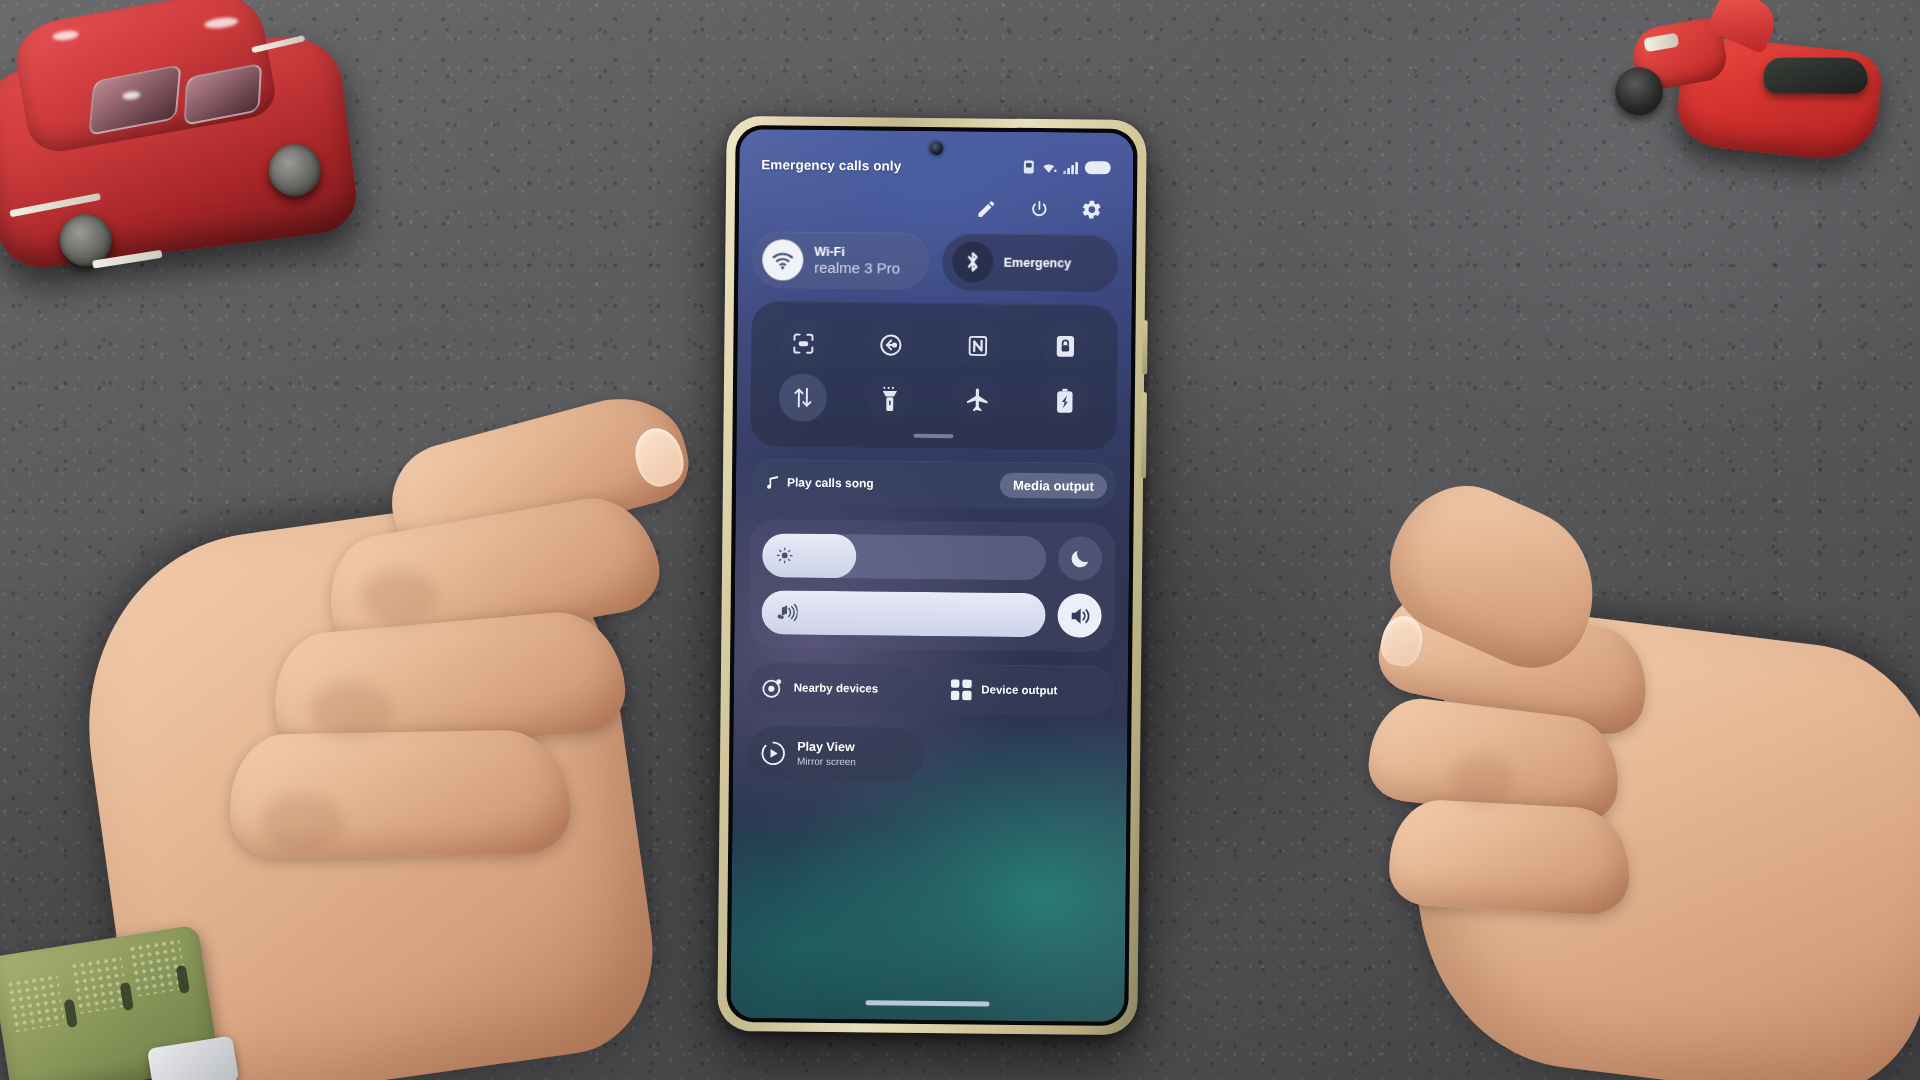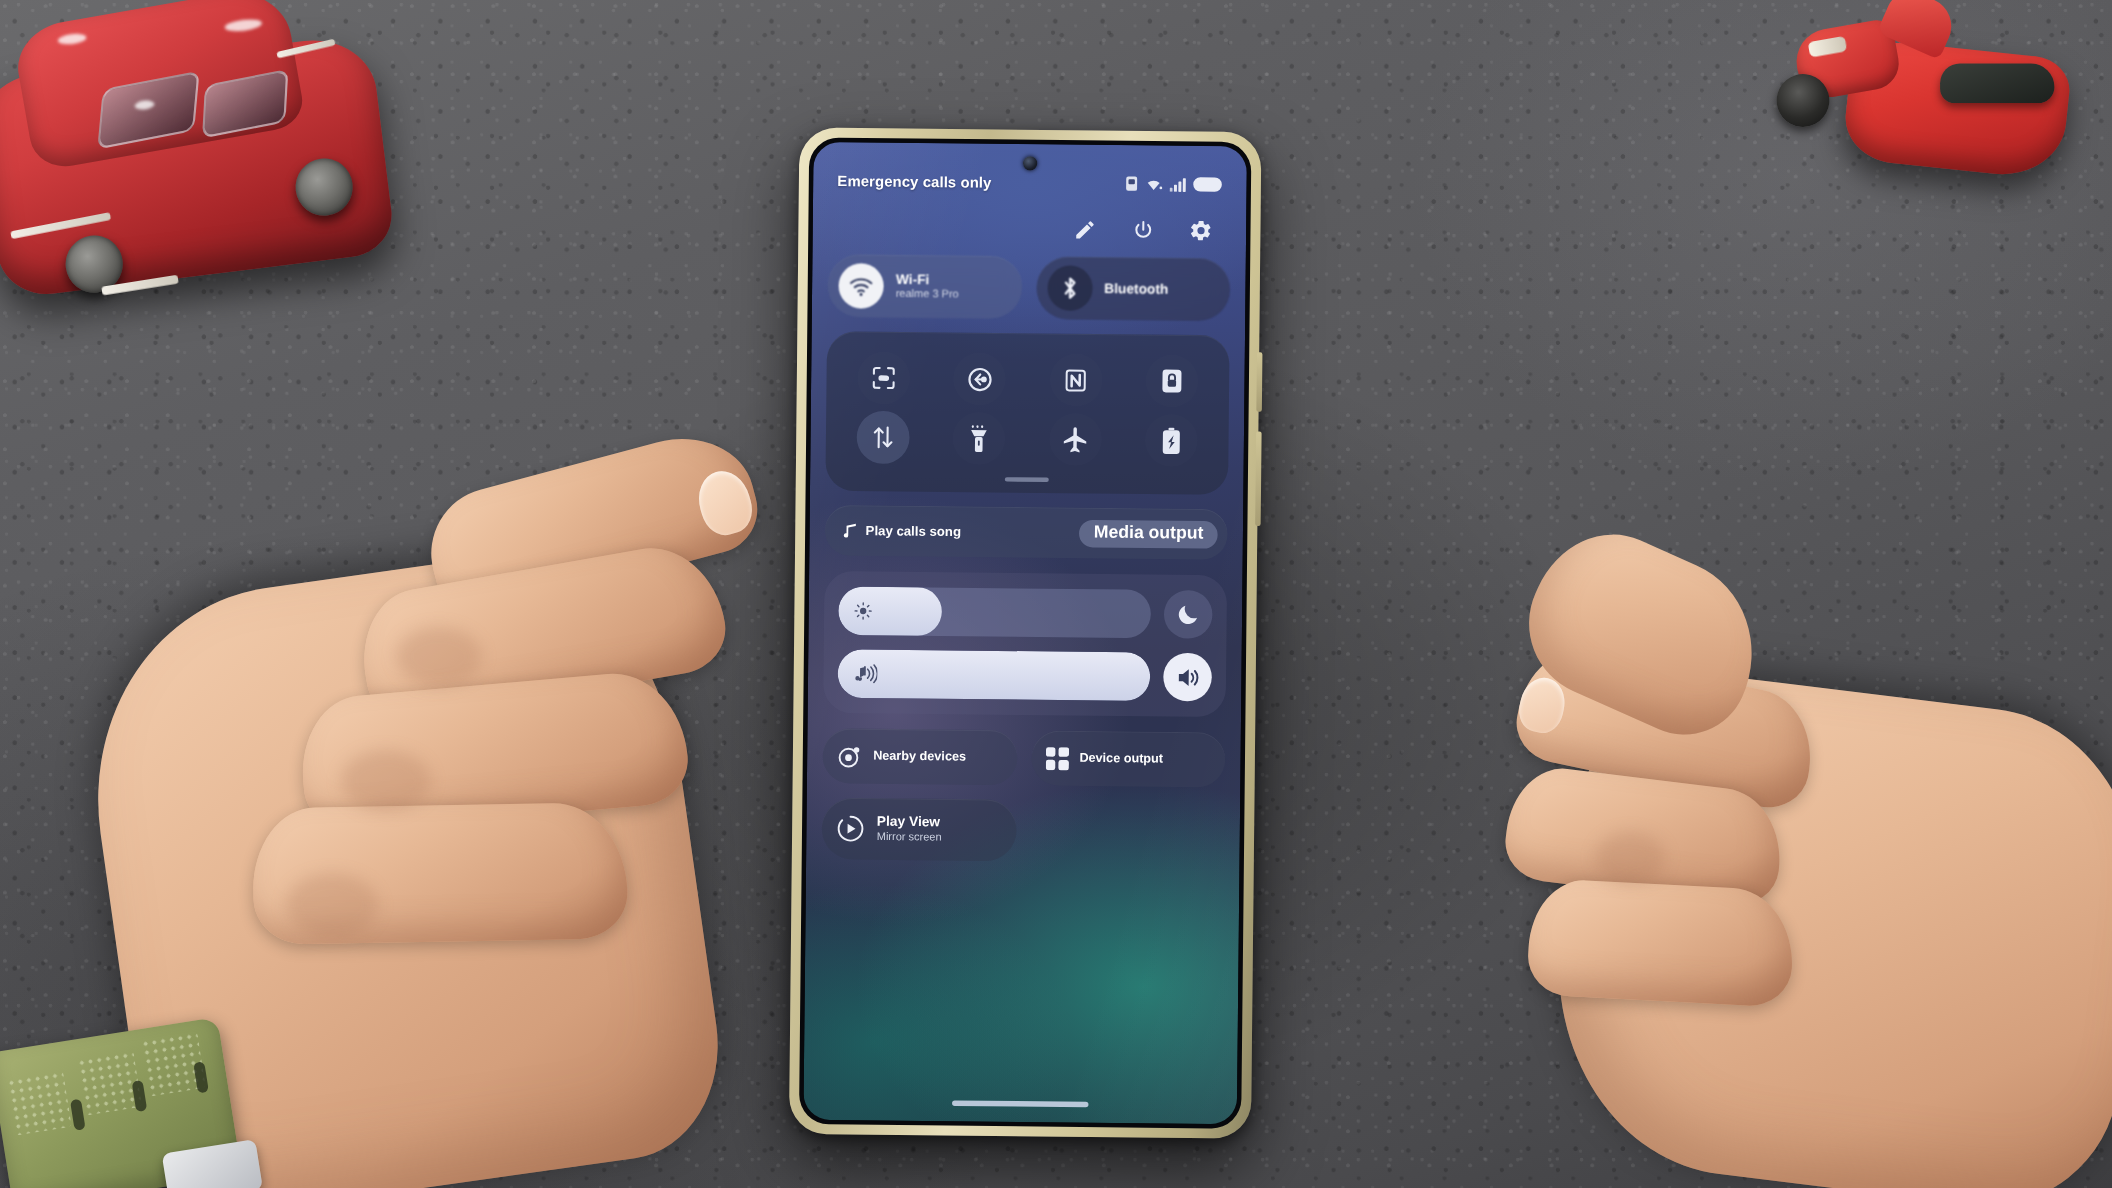--- a/index.html
+++ b/index.html
@@ -223,21 +223,21 @@
   .pill.wifi { background:rgba(82,94,140,.58); }
   .pill.bt   { background:rgba(48,54,82,.62); }
   .pill-ic {
     width:41px; height:41px; border-radius:50%; flex:none;
     display:flex; align-items:center; justify-content:center;
   }
   .pill-ic.on  { background:#f1f2f6; }
   .pill-ic.off { background:rgba(30,34,52,.55); }
   .pill-txt { display:flex; flex-direction:column; justify-content:center; line-height:1.12; min-width:0; }
   .pill-title { font-size:12.5px; font-weight:700; color:#fff; white-space:nowrap; }
-  .pill-sub { font-size:10px; font-weight:400; color:#d6dae8; white-space:nowrap; margin-top:1px; }
+  .pill-sub { font-size:15px; font-weight:400; color:#d6dae8; white-space:nowrap; margin-top:1px; }
 
   
   #toggle-grid {
     background:rgba(38,43,62,.5); border-radius:26px;
     padding:15px 8px 10px; margin-bottom:13px;
     box-shadow:inset 0 1px 0 rgba(255,255,255,.05);
   }
   .tg-row { display:flex; }
   .tg-cell { flex:1; display:flex; align-items:center; justify-content:center; height:54px; }
   .tg-btn {
@@ -253,21 +253,21 @@
     height:46px; border-radius:23px; background:rgba(62,70,98,.52);
     display:flex; align-items:center; justify-content:space-between;
     padding:0 9px 0 16px; margin-bottom:14px;
     box-shadow:inset 0 1px 0 rgba(255,255,255,.05);
   }
   #media-left { display:flex; align-items:center; gap:8px; cursor:pointer; }
   #media-label { font-size:12px; font-weight:700; color:#fff; }
   #media-output-btn {
     height:25px; padding:0 13px; border-radius:13px;
     background:rgba(150,160,196,.42);
-    display:flex; align-items:center; font-size:16px; font-weight:700; color:#fff;
+    display:flex; align-items:center; font-size:13px; font-weight:700; color:#fff;
     cursor:pointer;
   }
 
   
   #slider-card {
     border-radius:26px; background:rgba(92,94,126,.26);
     padding:14px 13px; margin-bottom:14px;
   }
   .slider-line { display:flex; align-items:center; gap:12px; }
   .slider-line + .slider-line { margin-top:13px; }
@@ -427,21 +427,21 @@
                 </div>
               </div>
 
               <div class="pill bt">
                 <div class="pill-ic off">
                   <svg width="17" height="23" viewBox="0 0 16 24" fill="none" stroke="#f0f2fa" stroke-width="2.2" stroke-linejoin="round" stroke-linecap="round">
                     <path d="M4 6.8 L12 17.2 L8 21 L8 3 L12 6.8 L4 17.2"></path>
                   </svg>
                 </div>
                 <div class="pill-txt">
-                  <span class="pill-title">Bluetooth</span>
+                  <span class="pill-title">Emergency</span>
                 </div>
               </div>
             </div>
 
             <div id="toggle-grid">
               <div class="tg-row">
                 <div class="tg-cell">
                     <div class="tg-btn">
                   <svg width="24" height="24" viewBox="0 0 24 24" fill="none" stroke="#e4e8f4" stroke-width="1.9" stroke-linecap="round">
                     <path d="M3 8.2V4.9A1.9 1.9 0 0 1 4.9 3H8.2"></path>

